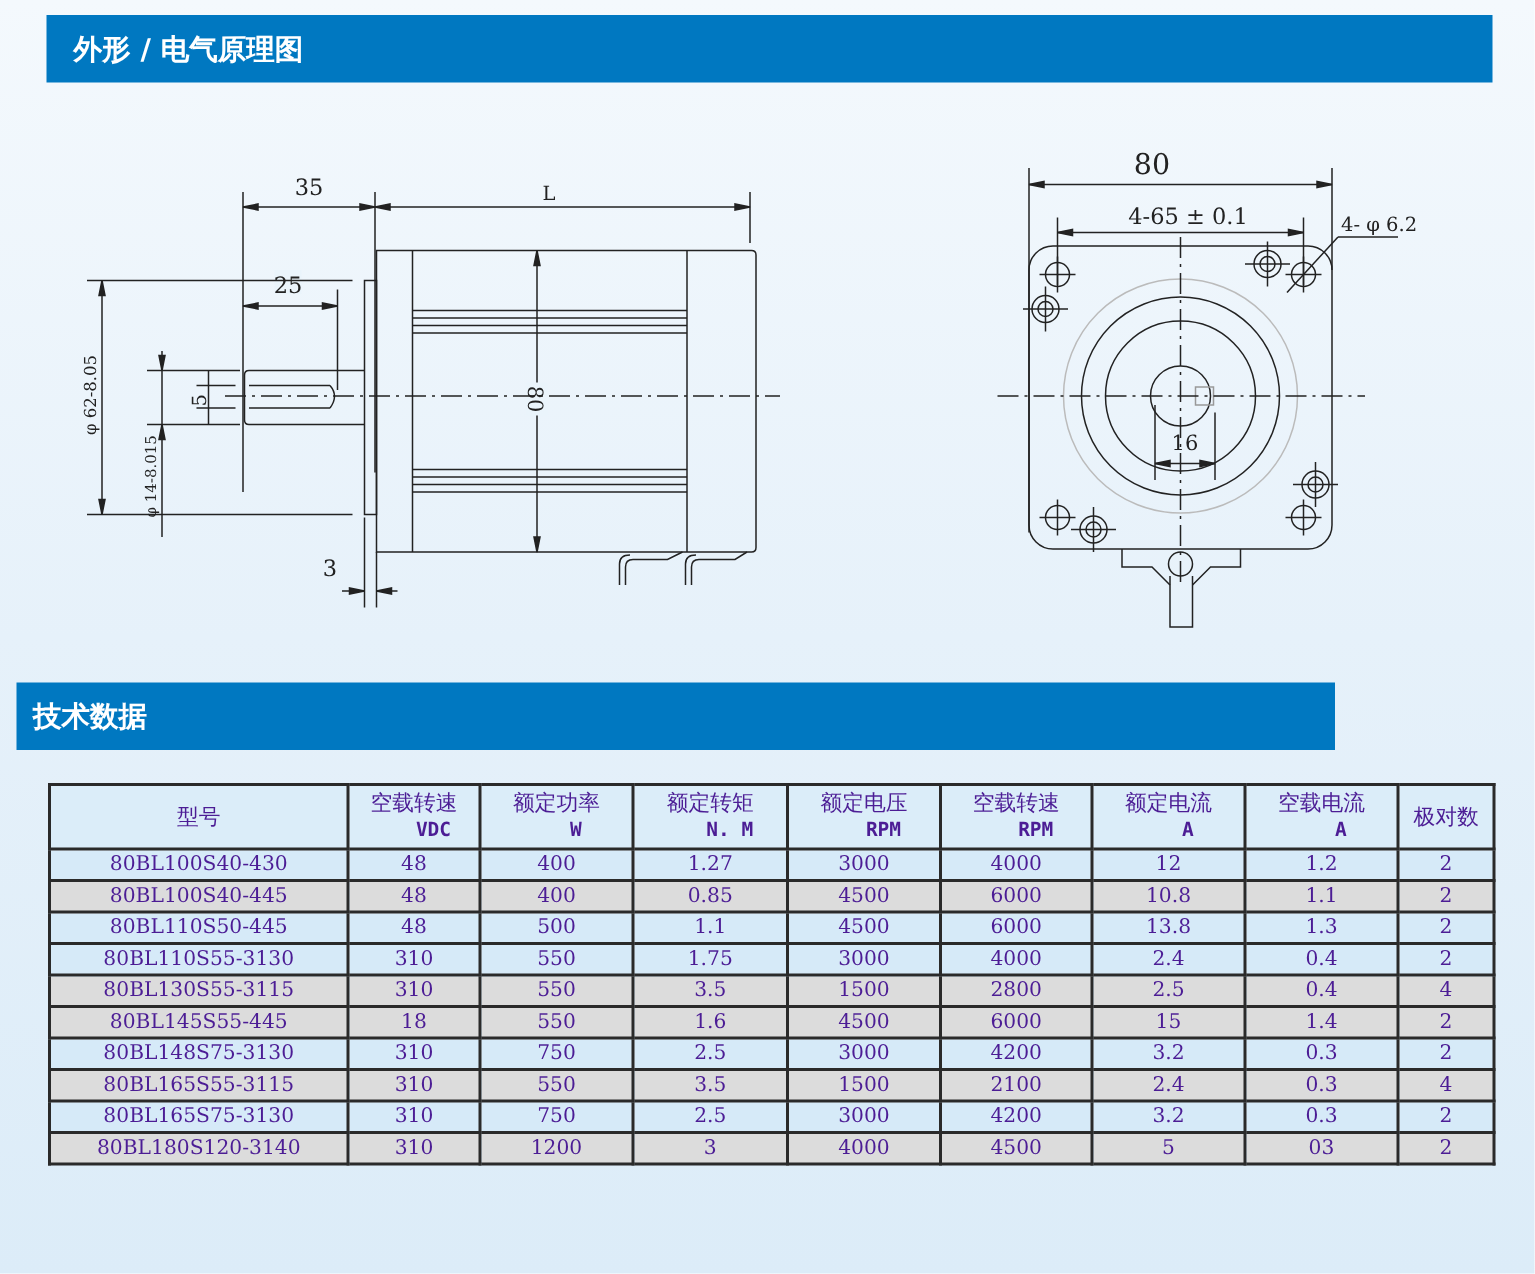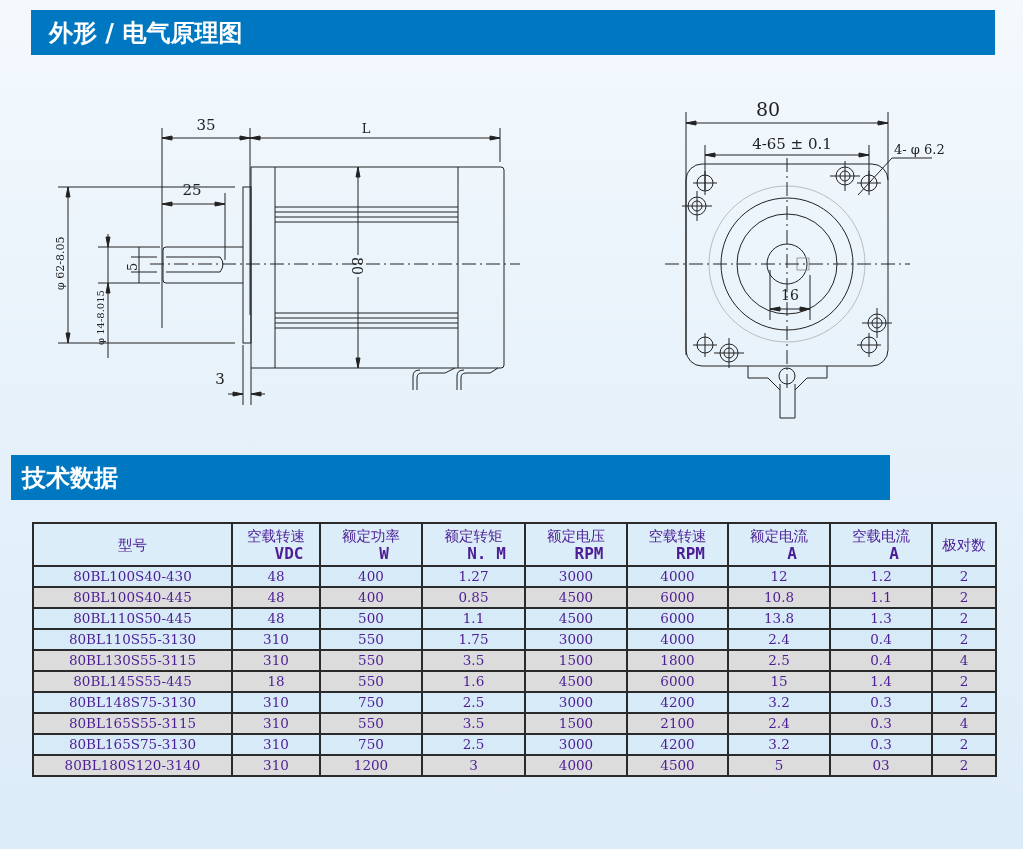--- a/index.html
+++ b/index.html
@@ -3,40 +3,40 @@
 <meta charset="utf-8">
 <style>
   html, body { margin:0; padding:0; }
   body {
     width:1023px; height:849px; overflow:hidden; position:relative;
     background: linear-gradient(180deg, #f4f9fd 0%, #e6f1fa 50%, #dcecf8 100%);
     font-family: "DejaVu Sans", sans-serif;
   }
   .section-bar {
     position:absolute; background:#0078c1; color:#fff;
-    font-family:"DejaVu Sans", sans-serif; font-weight:bold; font-size:24px;
+    font-family:"DejaVu Sans", sans-serif; font-weight:bold; font-size:19px;
     display:flex; align-items:center; box-sizing:border-box;
   }
   #bar1 { left:31px; top:10px; width:964px; height:45px; padding-left:18px; }
   #bar2 { left:11px; top:455px; width:879px; height:45px; padding-left:11px; letter-spacing:0px; }
   .drawing { position:absolute; }
   .drawing svg text { font-family:"DejaVu Serif", serif; fill:#222; }
   table.spec {
     position:absolute; left:32px; top:522px; width:963px;
     border-collapse:collapse; table-layout:fixed;
     font-family:"DejaVu Serif", serif; font-size:13.5px; color:#4c1d95;
   }
   table.spec th, table.spec td {
     border:2px solid #2a2a2a; text-align:center; padding:0; overflow:hidden; white-space:nowrap;
   }
   table.spec th {
     height:41px; background:#dbedf9; font-family:"DejaVu Sans", sans-serif;
     font-weight:normal; font-size:14.5px; line-height:18px;
   }
-  table.spec th .unit { display:block; font-weight:bold; font-size:16px; font-family:"DejaVu Sans Mono", monospace;padding-left:26px; }
+  table.spec th .unit { display:block; font-weight:bold; font-size:13px; font-family:"DejaVu Sans Mono", monospace;padding-left:26px; }
   table.spec td { height:19px; line-height:19px; }
   table.spec tr.odd td { background:#d6eaf8; }
   table.spec tr.even td { background:#dcdcdc; }
 </style>
 </head>
 <body>
 
 <div id="bar1" class="section-bar">
   <span>外形 / 电气原理图</span>
 </div>
@@ -270,21 +270,21 @@
         <td>2.4</td>
         <td>0.4</td>
         <td>2</td>
       </tr>
       <tr class="even">
         <td>80BL130S55-3115</td>
         <td>310</td>
         <td>550</td>
         <td>3.5</td>
         <td>1500</td>
-        <td>1800</td>
+        <td>2800</td>
         <td>2.5</td>
         <td>0.4</td>
         <td>4</td>
       </tr>
       <tr class="even">
         <td>80BL145S55-445</td>
         <td>18</td>
         <td>550</td>
         <td>1.6</td>
         <td>4500</td>

